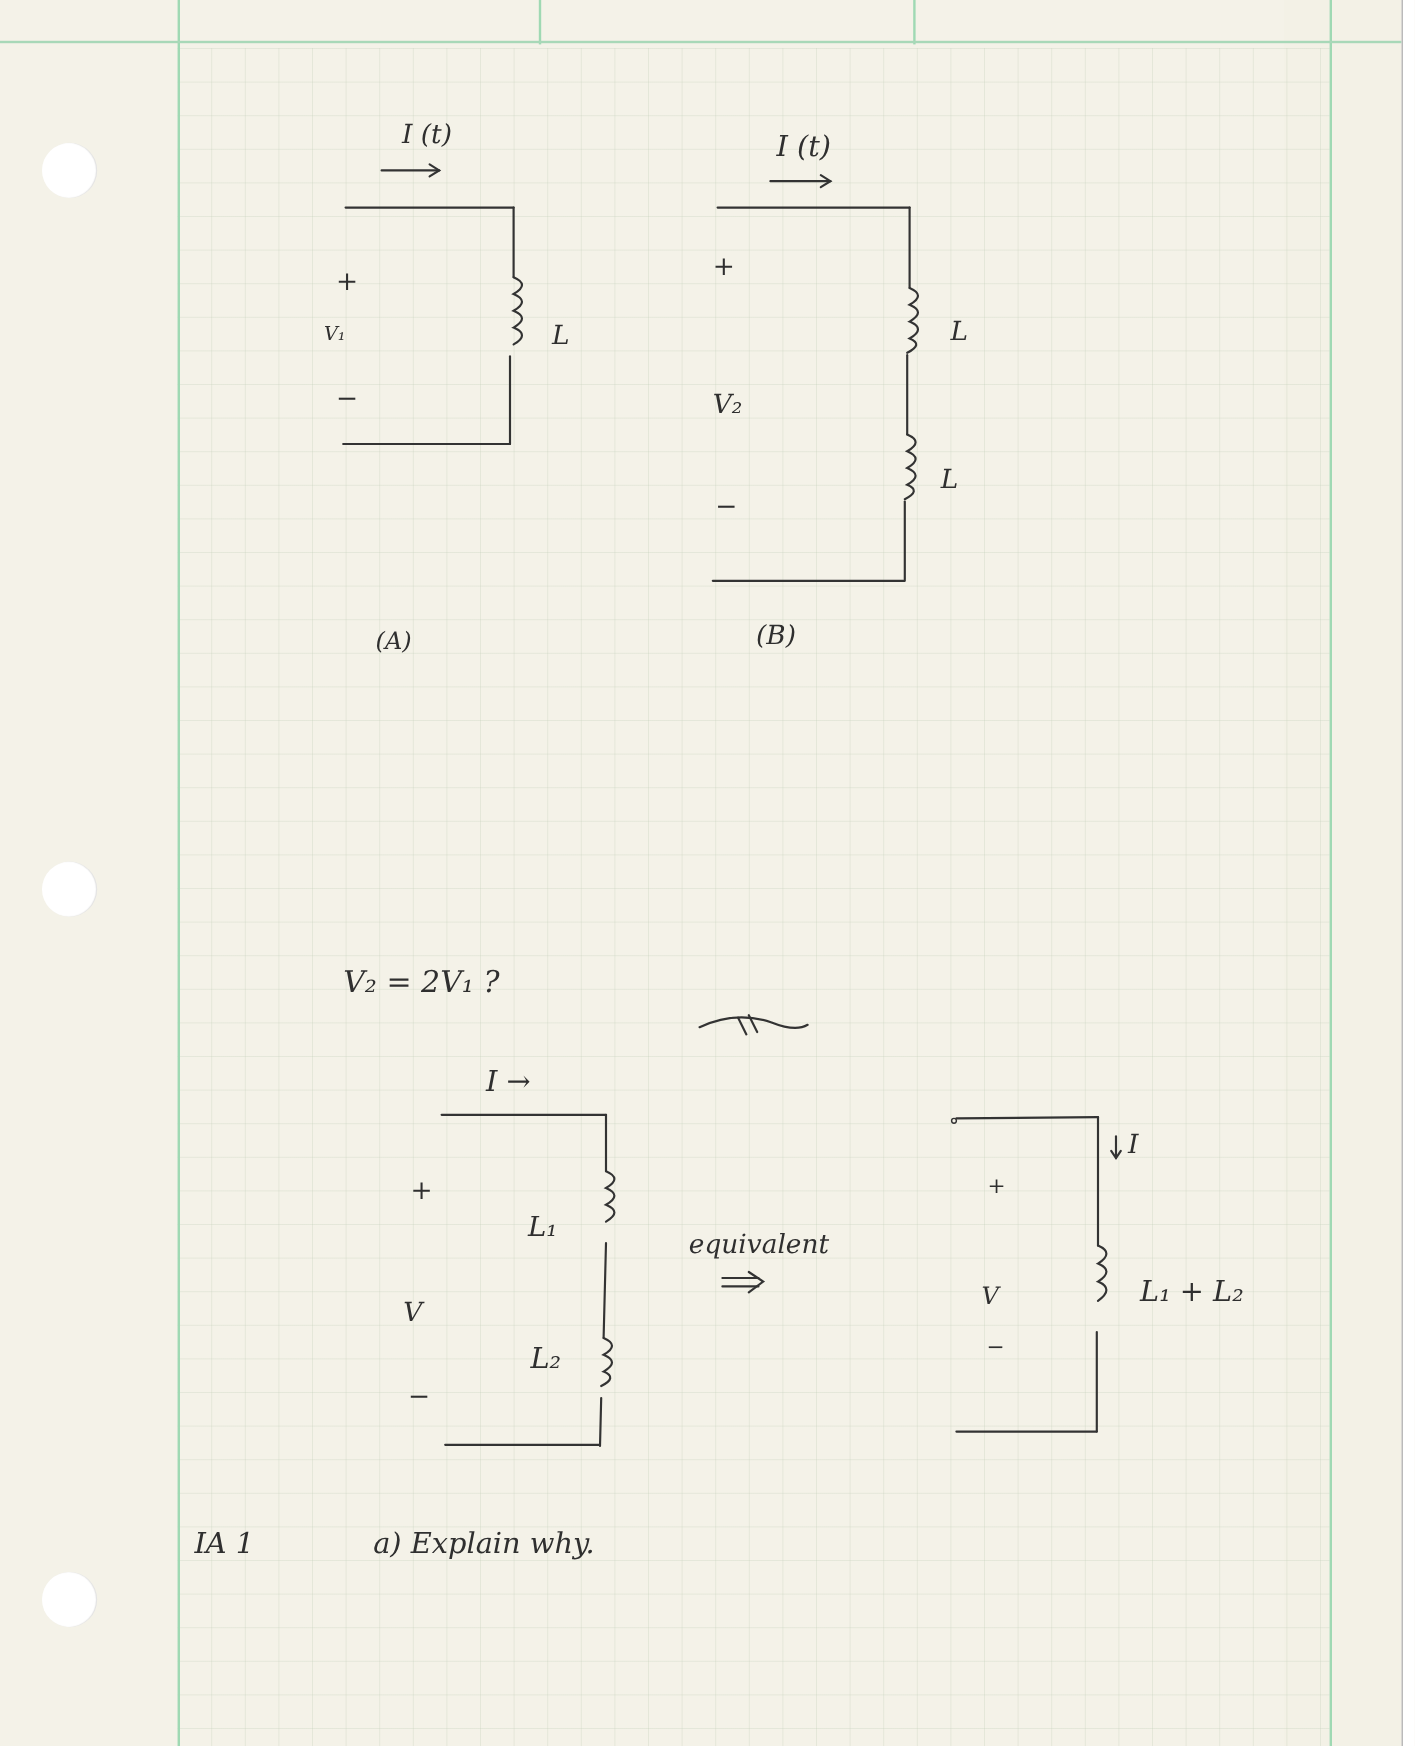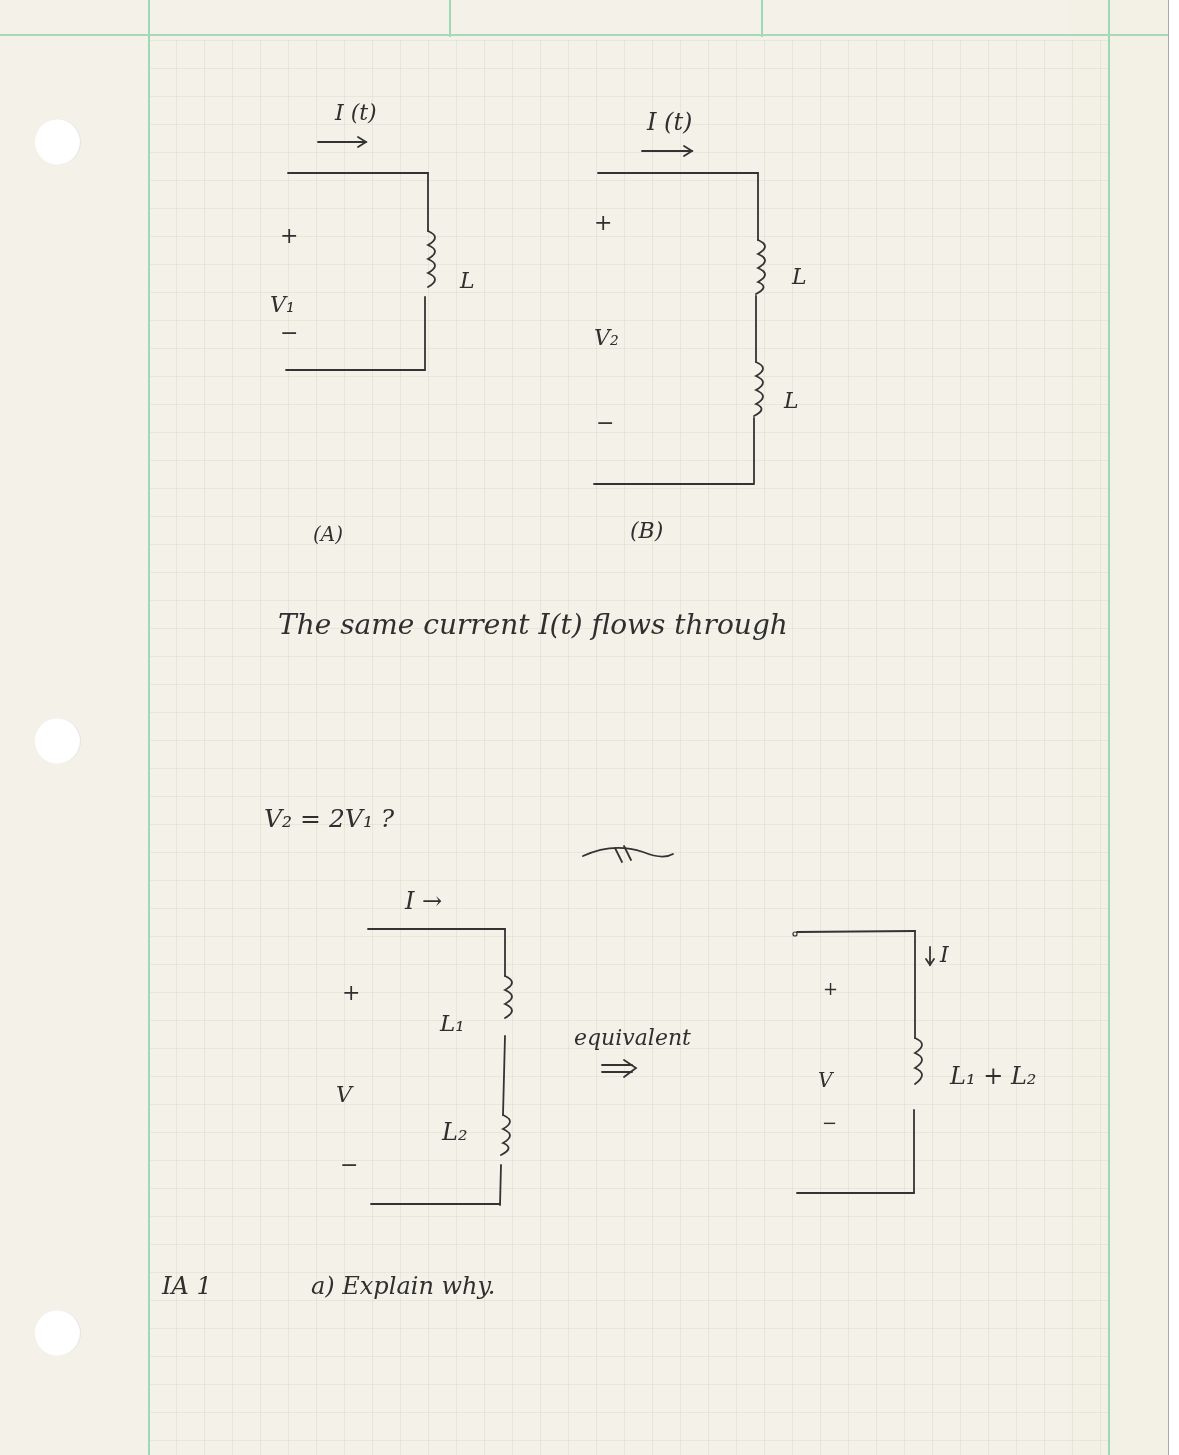--- a/index.html
+++ b/index.html
@@ -107,35 +107,34 @@
 
     <g>
       <line x1="602" y1="1065" x2="632" y2="1065"></line>
       <line x1="602" y1="1072" x2="632" y2="1072"></line>
       <polyline points="624,1060 636,1068 624,1077"></polyline>
     </g>
   </svg>
 
   <div class="hw" style="left:335px; top:100px; font-size:22px;">I (t)</div>
   <div class="hw" style="left:280px; top:223px; font-size:22px; font-style:normal;">+</div>
-  <div class="hw" style="left:270px; top:292px; font-size:22px;">V₁</div>
+  <div class="hw" style="left:270px; top:268px; font-size:16px;">V₁</div>
   <div class="hw" style="left:280px; top:320px; font-size:22px; font-style:normal;">−</div>
   <div class="hw" style="left:460px; top:268px; font-size:22px;">L</div>
   <div class="hw" style="left:313px; top:522px; font-size:20px;">(A)</div>
 
   <div class="hw" style="left:647px; top:108px; font-size:24px;">I (t)</div>
   <div class="hw" style="left:594px; top:210px; font-size:22px; font-style:normal;">+</div>
   <div class="hw" style="left:594px; top:325px; font-size:22px;">V₂</div>
   <div class="hw" style="left:596px; top:410px; font-size:22px; font-style:normal;">−</div>
   <div class="hw" style="left:792px; top:264px; font-size:22px;">L</div>
   <div class="hw" style="left:784px; top:388px; font-size:22px;">L</div>
   <div class="hw" style="left:630px; top:518px; font-size:22px;">(B)</div>
 
-  <div class="hw" style="left:278px; top:608px; font-size:28px;">The same current I(t) flows through</div>
-  <div class="hw" style="left:264px; top:804px; font-size:25px;">V₂ = 2V₁ ?</div>
+  <div class="hw" style="left:286px; top:804px; font-size:25px;">V₂ = 2V₁ ?</div>
 
   <div class="hw" style="left:405px; top:887px; font-size:24px;">I →</div>
   <div class="hw" style="left:342px; top:980px; font-size:22px; font-style:normal;">+</div>
   <div class="hw" style="left:336px; top:1082px; font-size:22px;">V</div>
   <div class="hw" style="left:340px; top:1152px; font-size:22px; font-style:normal;">−</div>
   <div class="hw" style="left:440px; top:1010px; font-size:23px;">L₁</div>
   <div class="hw" style="left:442px; top:1118px; font-size:24px;">L₂</div>
 
   <div class="hw" style="left:574px; top:1025px; font-size:22px;">equivalent</div>
 

